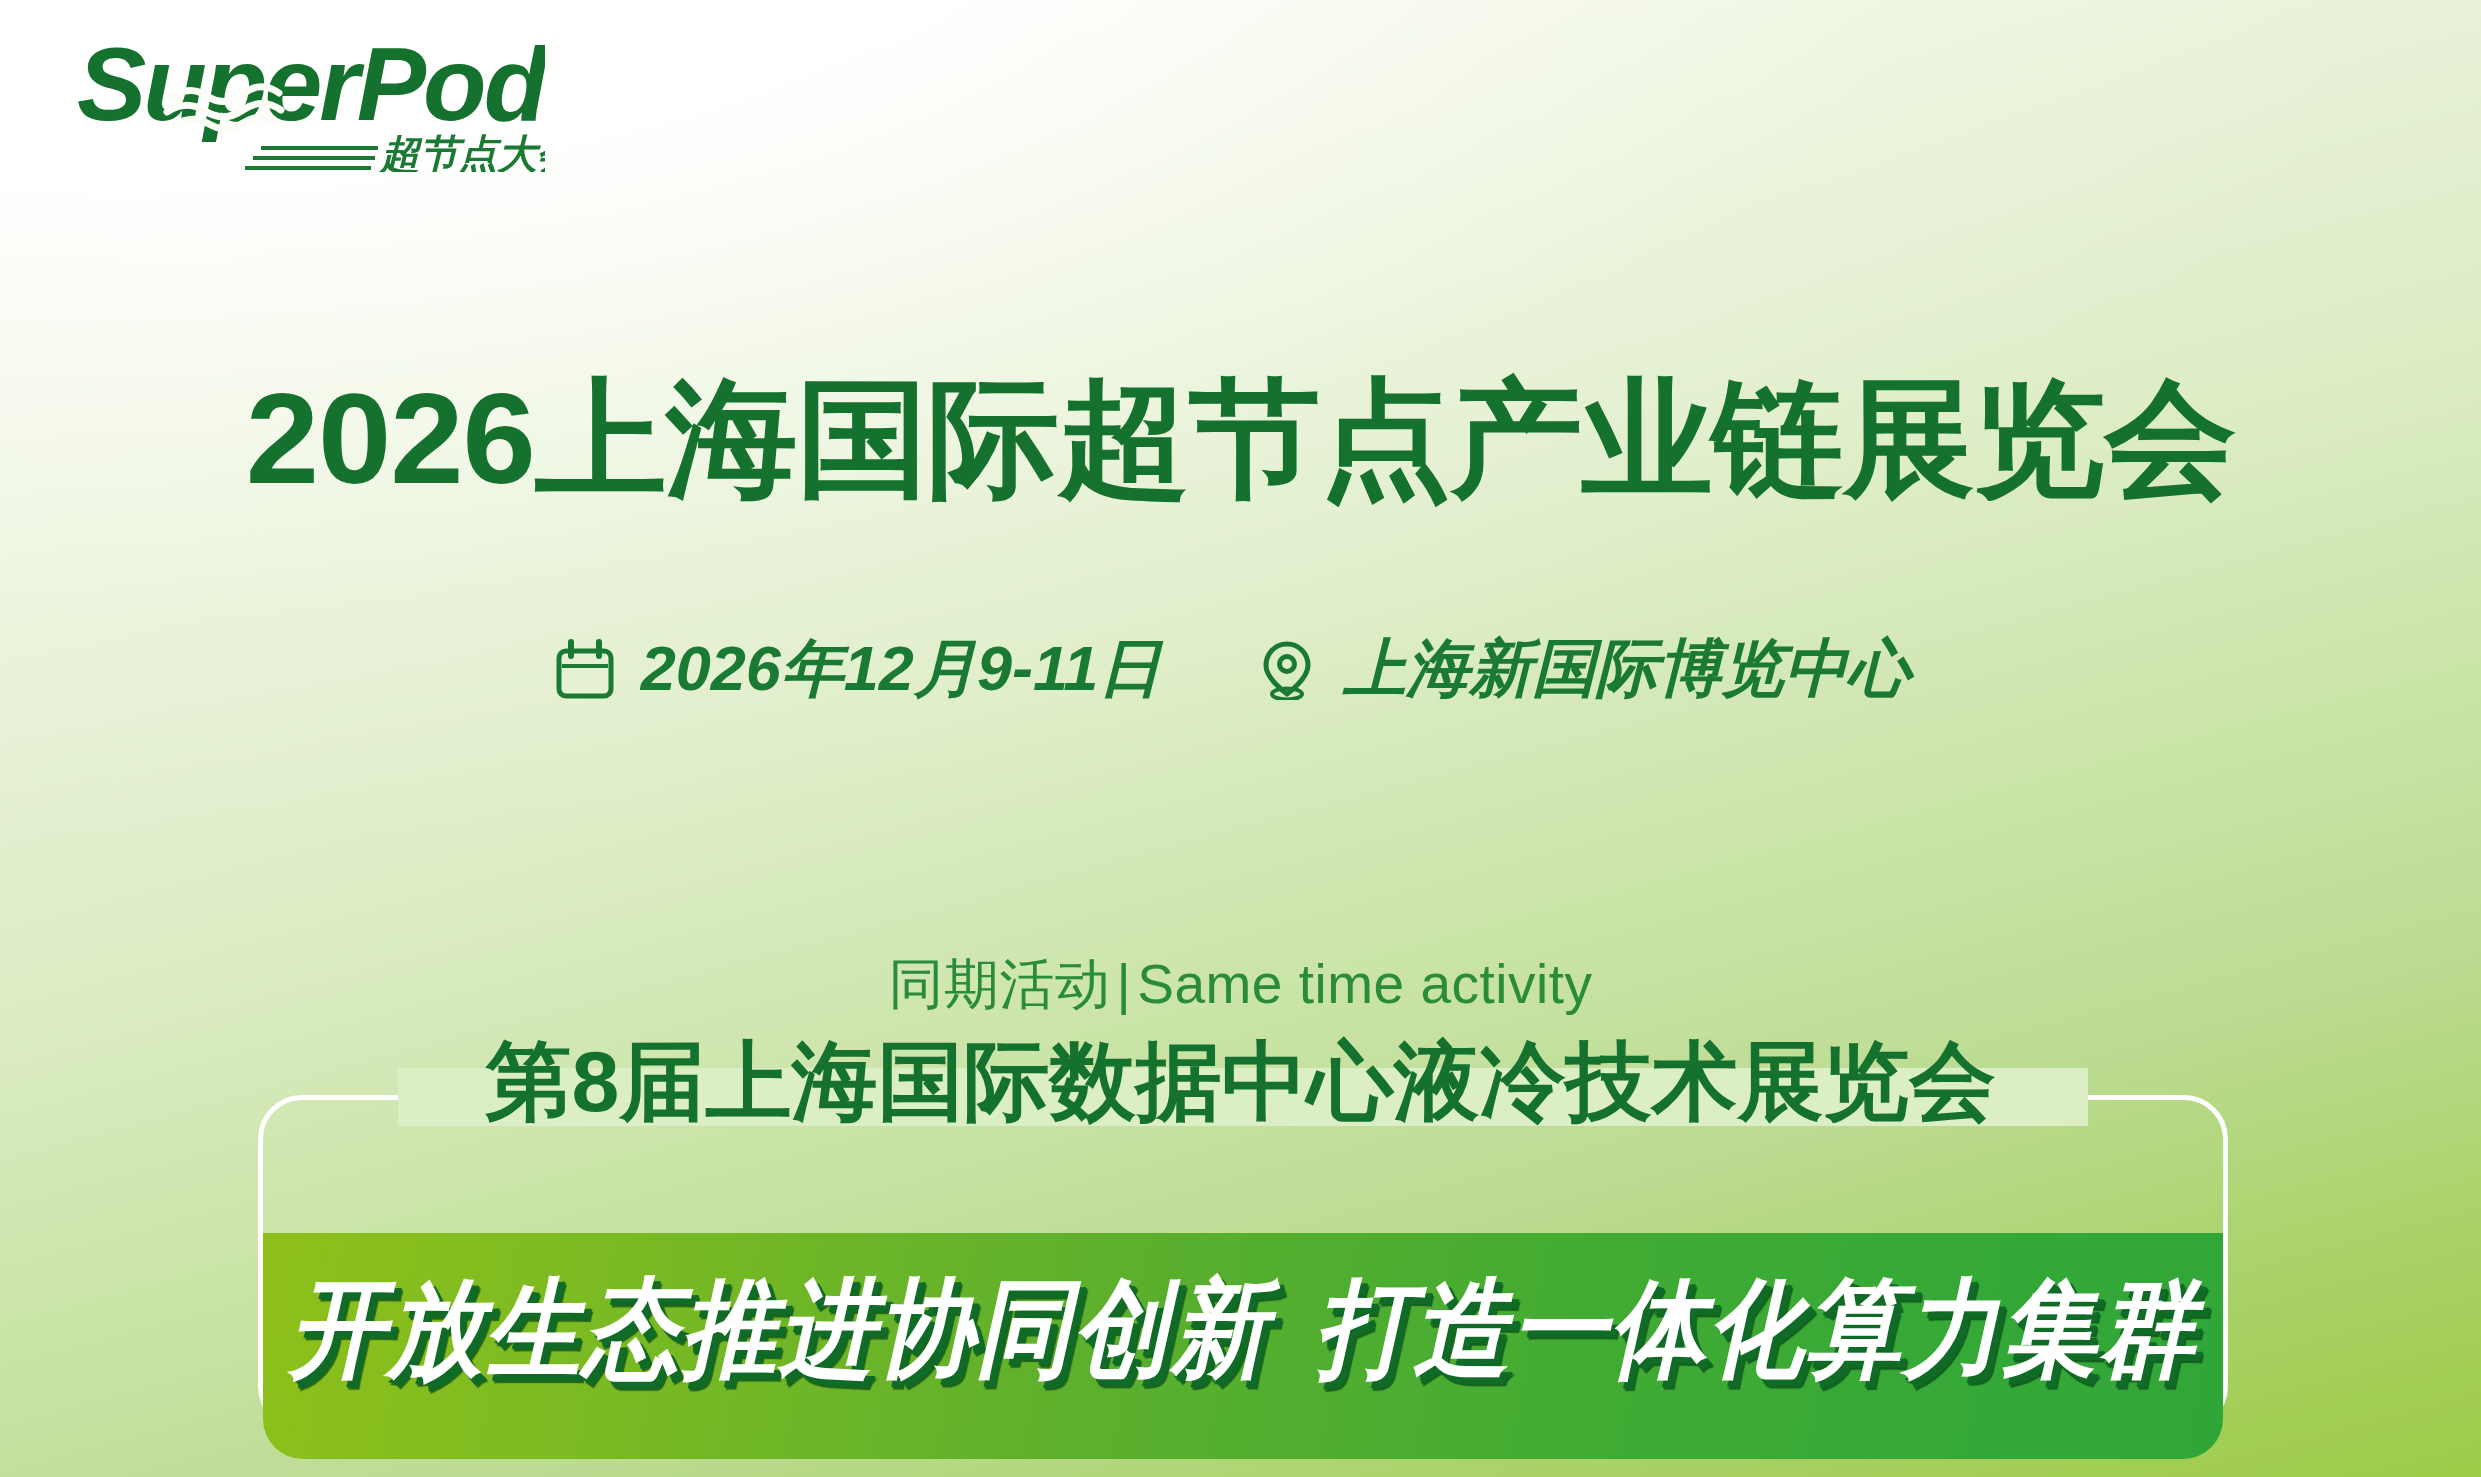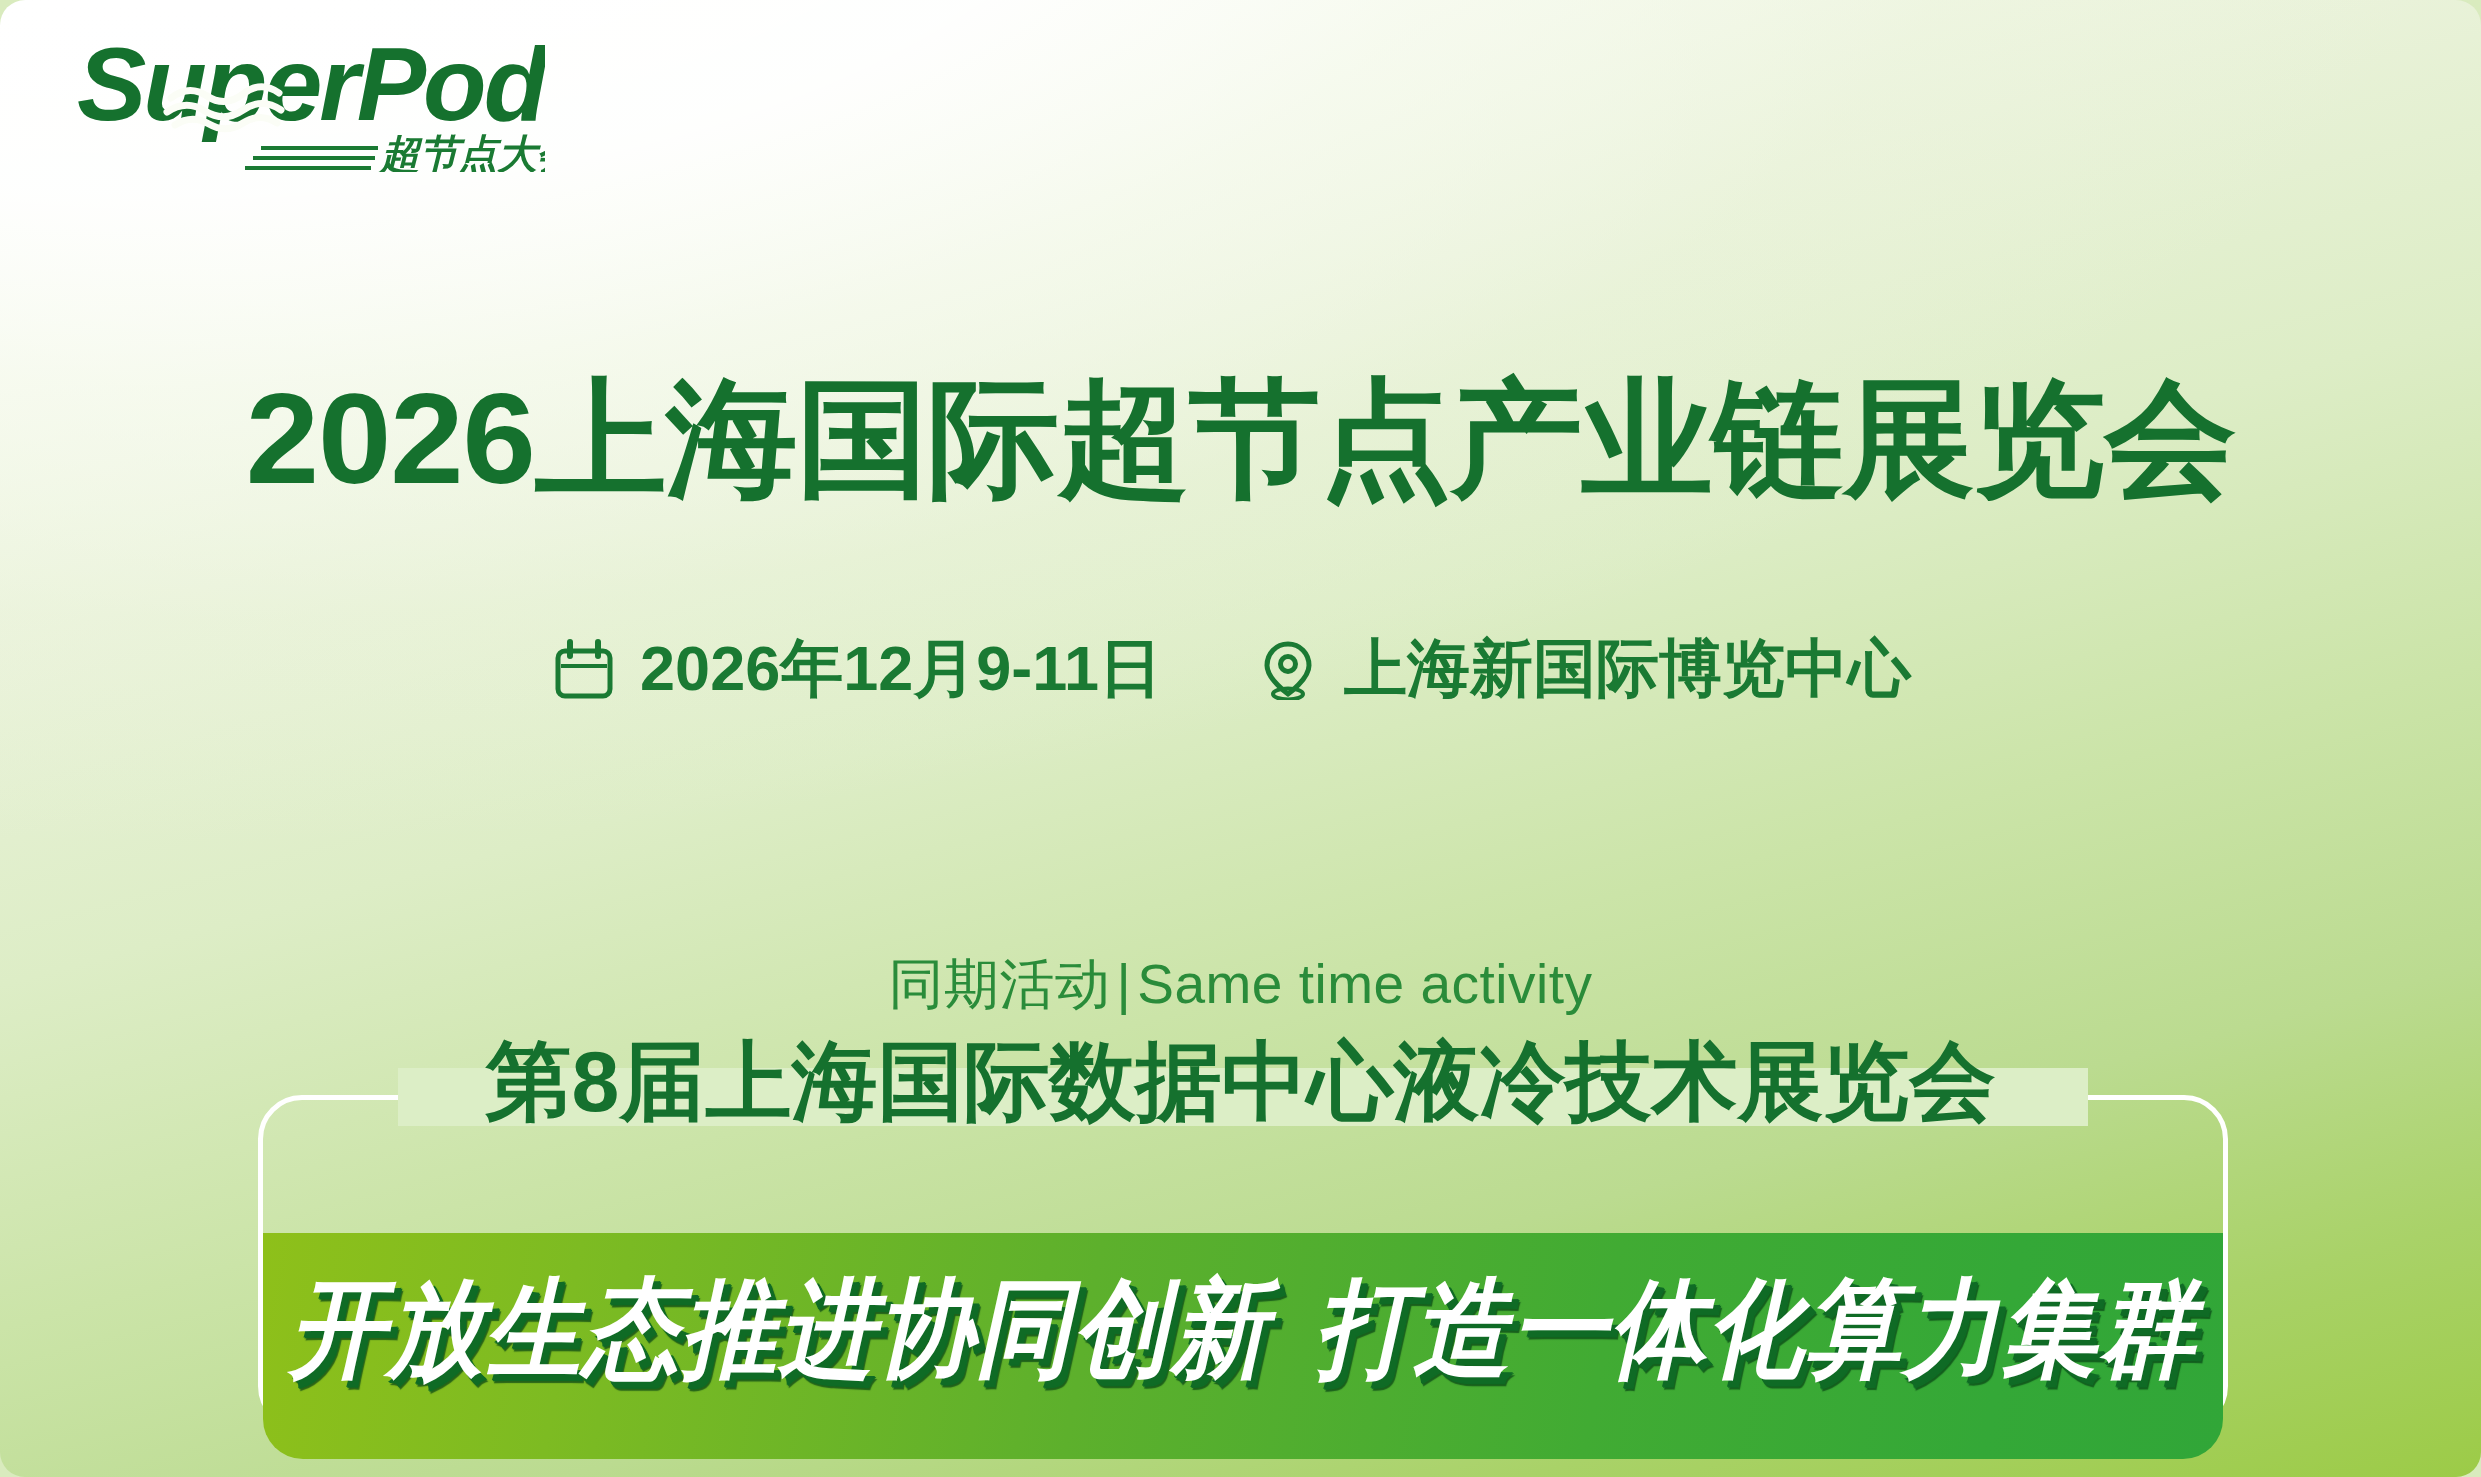--- a/index.html
+++ b/index.html
@@ -11,21 +11,20 @@
     background:#d9ebbe;
   }
 
   
   #poster{
     position:absolute; inset:0;
     background:
       radial-gradient(160% 130% at 8% -18%, #ffffff 0%, #ffffff 14%, rgba(255,255,255,0.92) 24%, rgba(249,252,243,0.65) 34%, rgba(240,247,227,0.28) 46%, rgba(255,255,255,0) 58%),
       linear-gradient(165deg, #fbfdf7 0%, #f3f8e9 16%, #e9f2d9 30%, #ddedc6 46%, #cbe4a8 62%, #bbdb90 76%, #a9d268 88%, #9ccb47 100%);
     overflow:hidden;
-    border-radius:25px;
   }
 
   
   .logo-wrap{
     position:absolute; left:75px; top:22px; width:470px; height:150px;
   }
   .logo-wrap svg{ display:block; width:470px; height:150px; }
 
   
   .main-title{
@@ -39,20 +38,21 @@
     white-space:nowrap;
     transform:scaleX(1.03);
   }
 
   
   .meta-row{
     position:absolute; left:0; right:16px; top:637px;
     display:flex; justify-content:center; align-items:center;
     gap:96px;
     color:#1a7a33;
+    font-style:italic;
   }
   .meta-item{ display:flex; align-items:center; gap:26px; }
   .meta-item .mtxt{
     font-size:63px; font-weight:700; line-height:1; color:#1a7a33;
     white-space:nowrap;
   }
   .meta-ico{ width:60px; height:62px; display:block; flex:0 0 auto; }
 
   
   .same-time{

